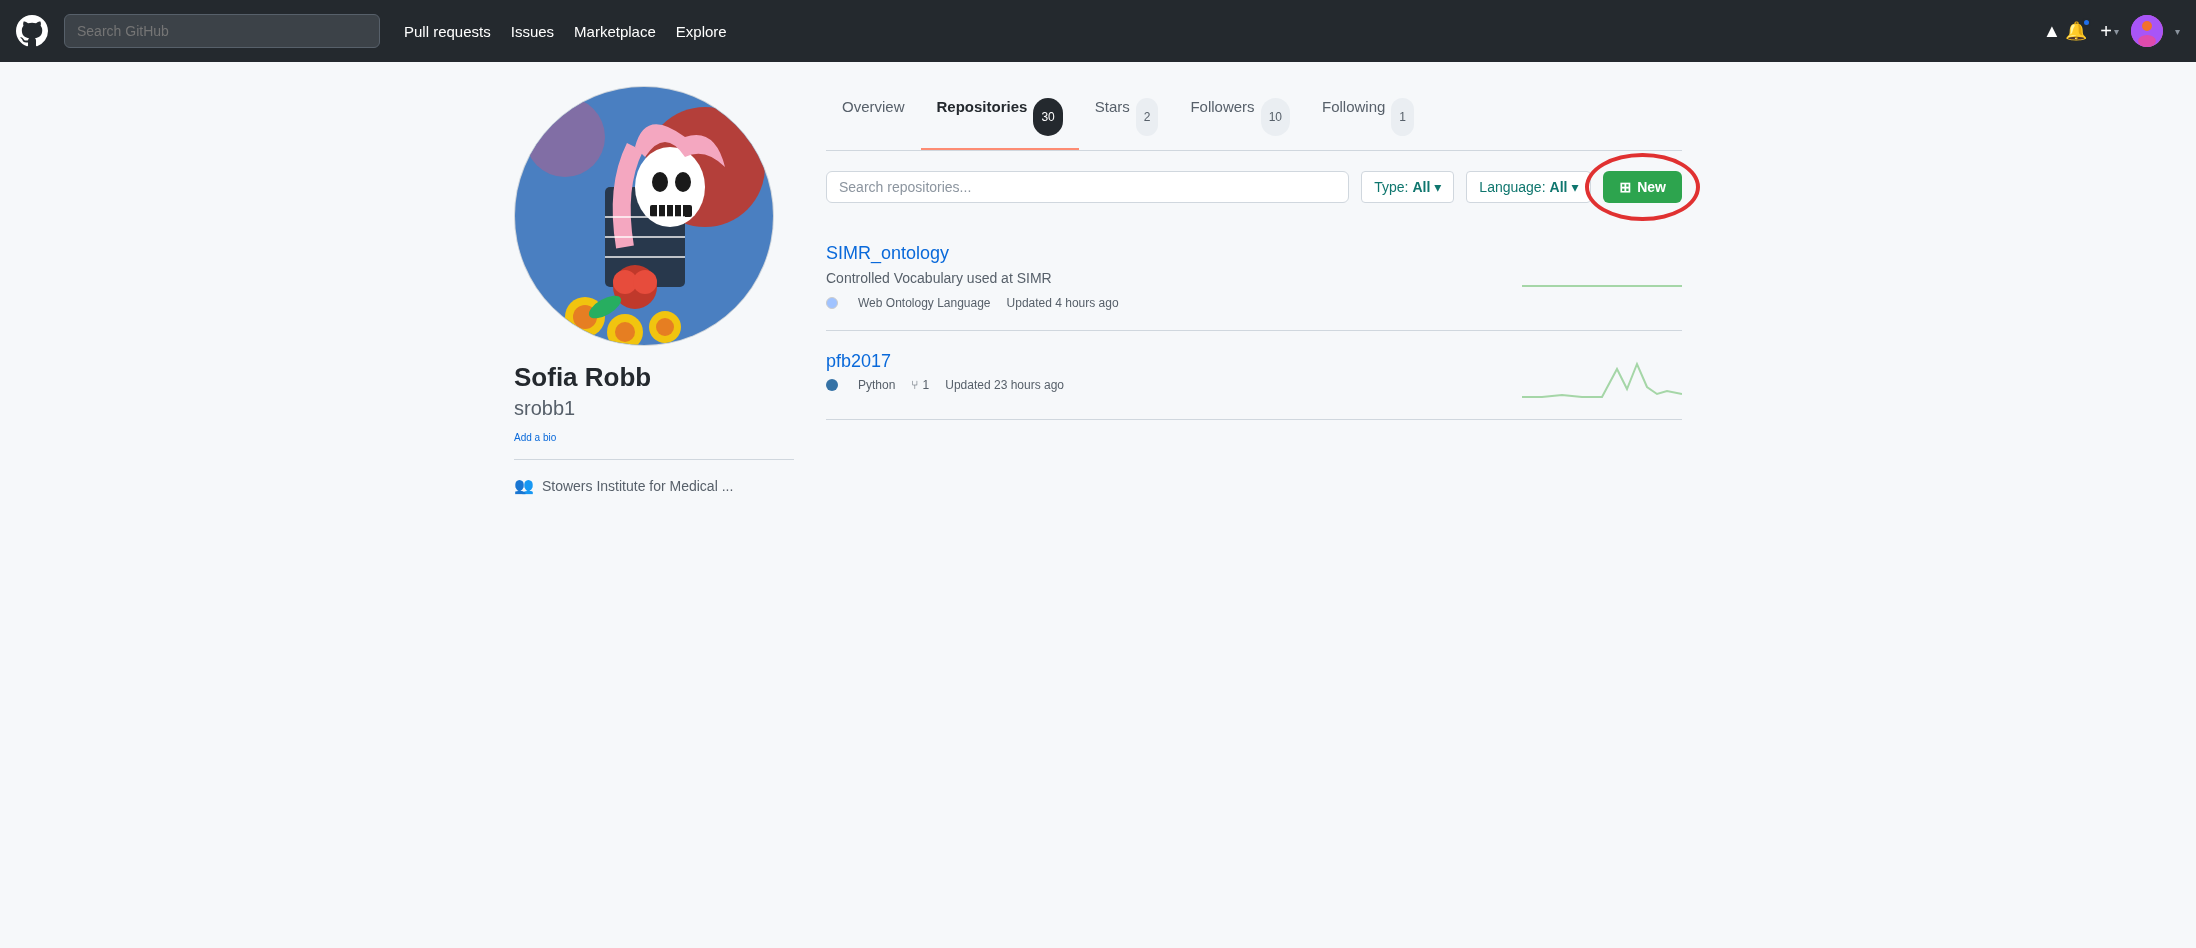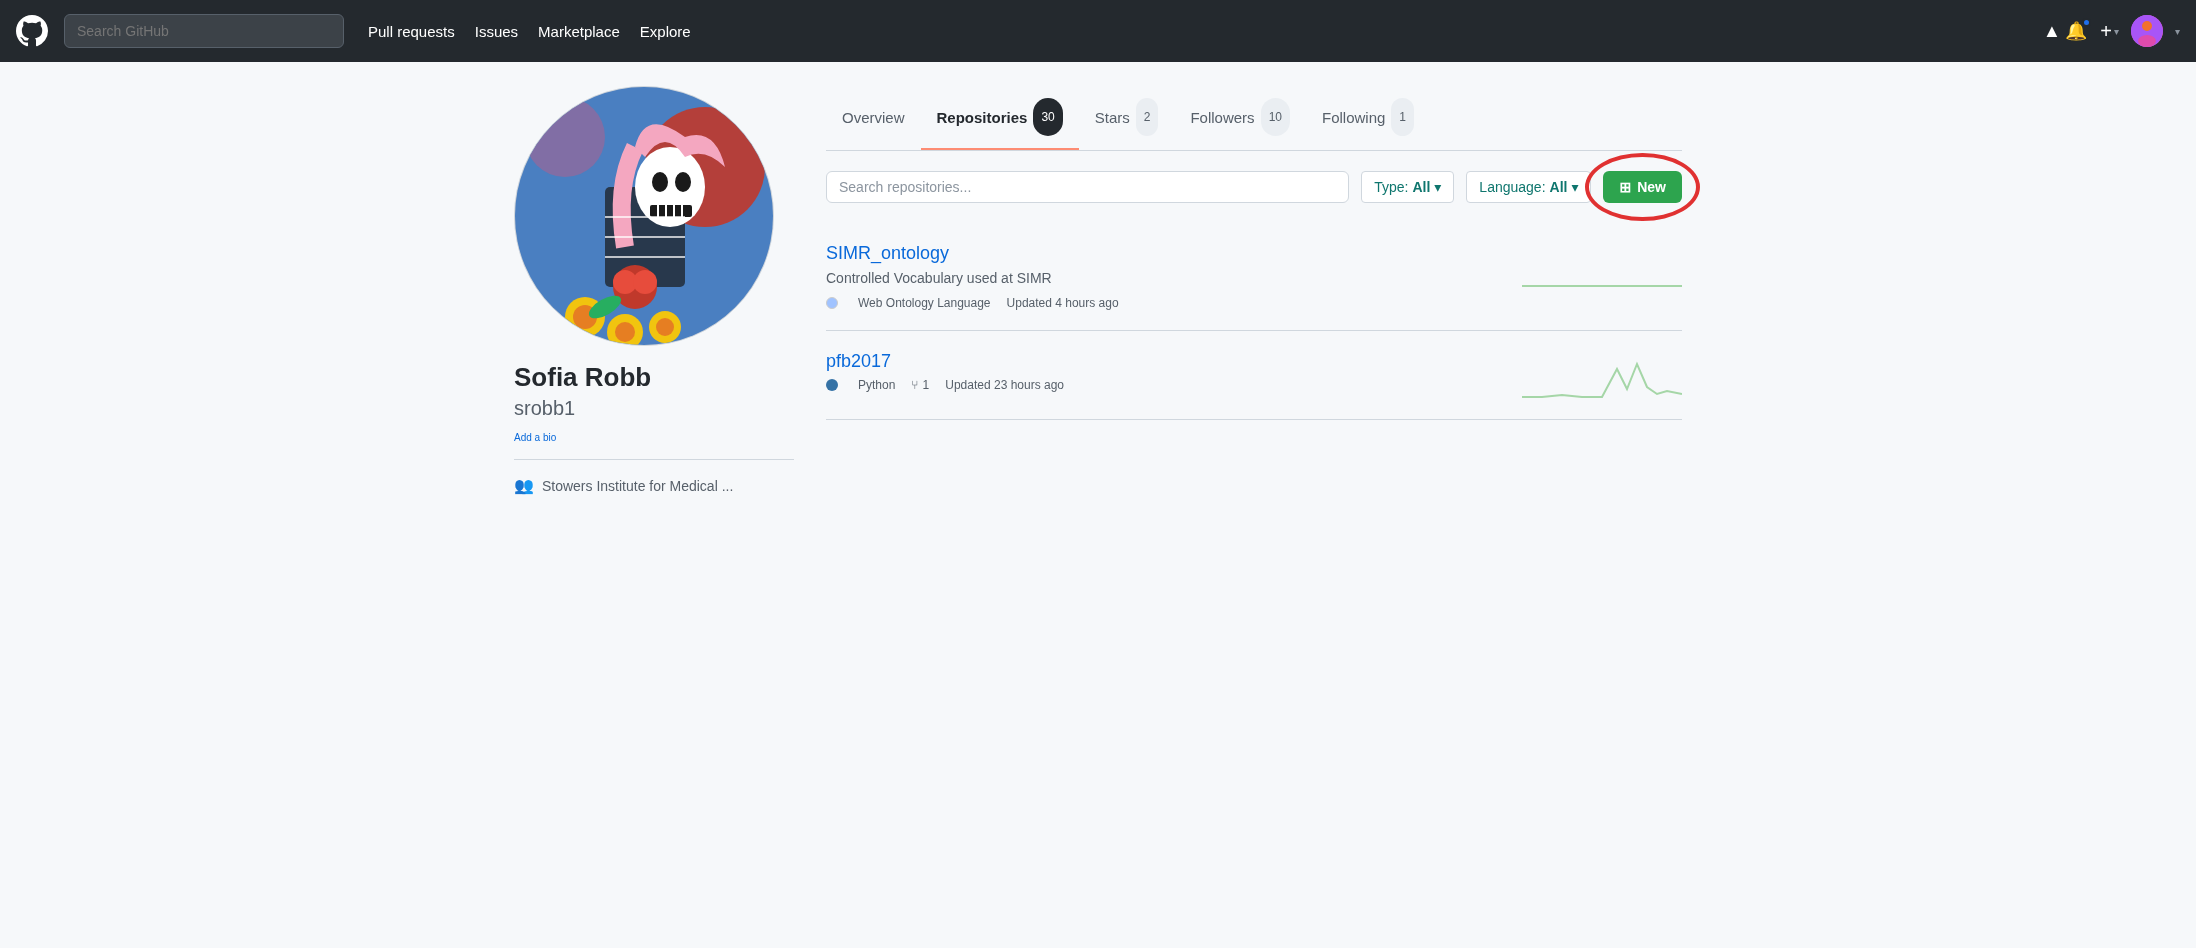--- a/index.html
+++ b/index.html
@@ -19,21 +19,21 @@
       font-size: 24px;
       flex-shrink: 0;
     }
     .navbar-logo svg { fill: white; width: 32px; height: 32px; display: block; }
     .navbar-search {
       background: #3c4248;
       border: 1px solid #57606a;
       border-radius: 6px;
       color: #7dd3fc;
       padding: 8px 12px;
-      width: 280px;
+      width: 316px;
       font-size: 14px;
       outline: none;
       cursor: pointer;
     }
     .navbar-links {
       display: flex;
       gap: 20px;
       margin-left: 8px;
       flex: 1;
     }
@@ -160,21 +160,21 @@
       margin-bottom: 20px;
       gap: 0;
     }
     .tab {
       padding: 12px 16px;
       font-size: 15px;
       cursor: pointer;
       color: #57606a;
       border-bottom: 2px solid transparent;
       display: flex;
-      align-items: center;
+      align-items: flex-start;
       gap: 6px;
       text-decoration: none;
     }
     .tab.active {
       color: #24292e;
       font-weight: 600;
       border-bottom-color: #fd8c73;
     }
     .tab-badge {
       background: #eaeef2;

